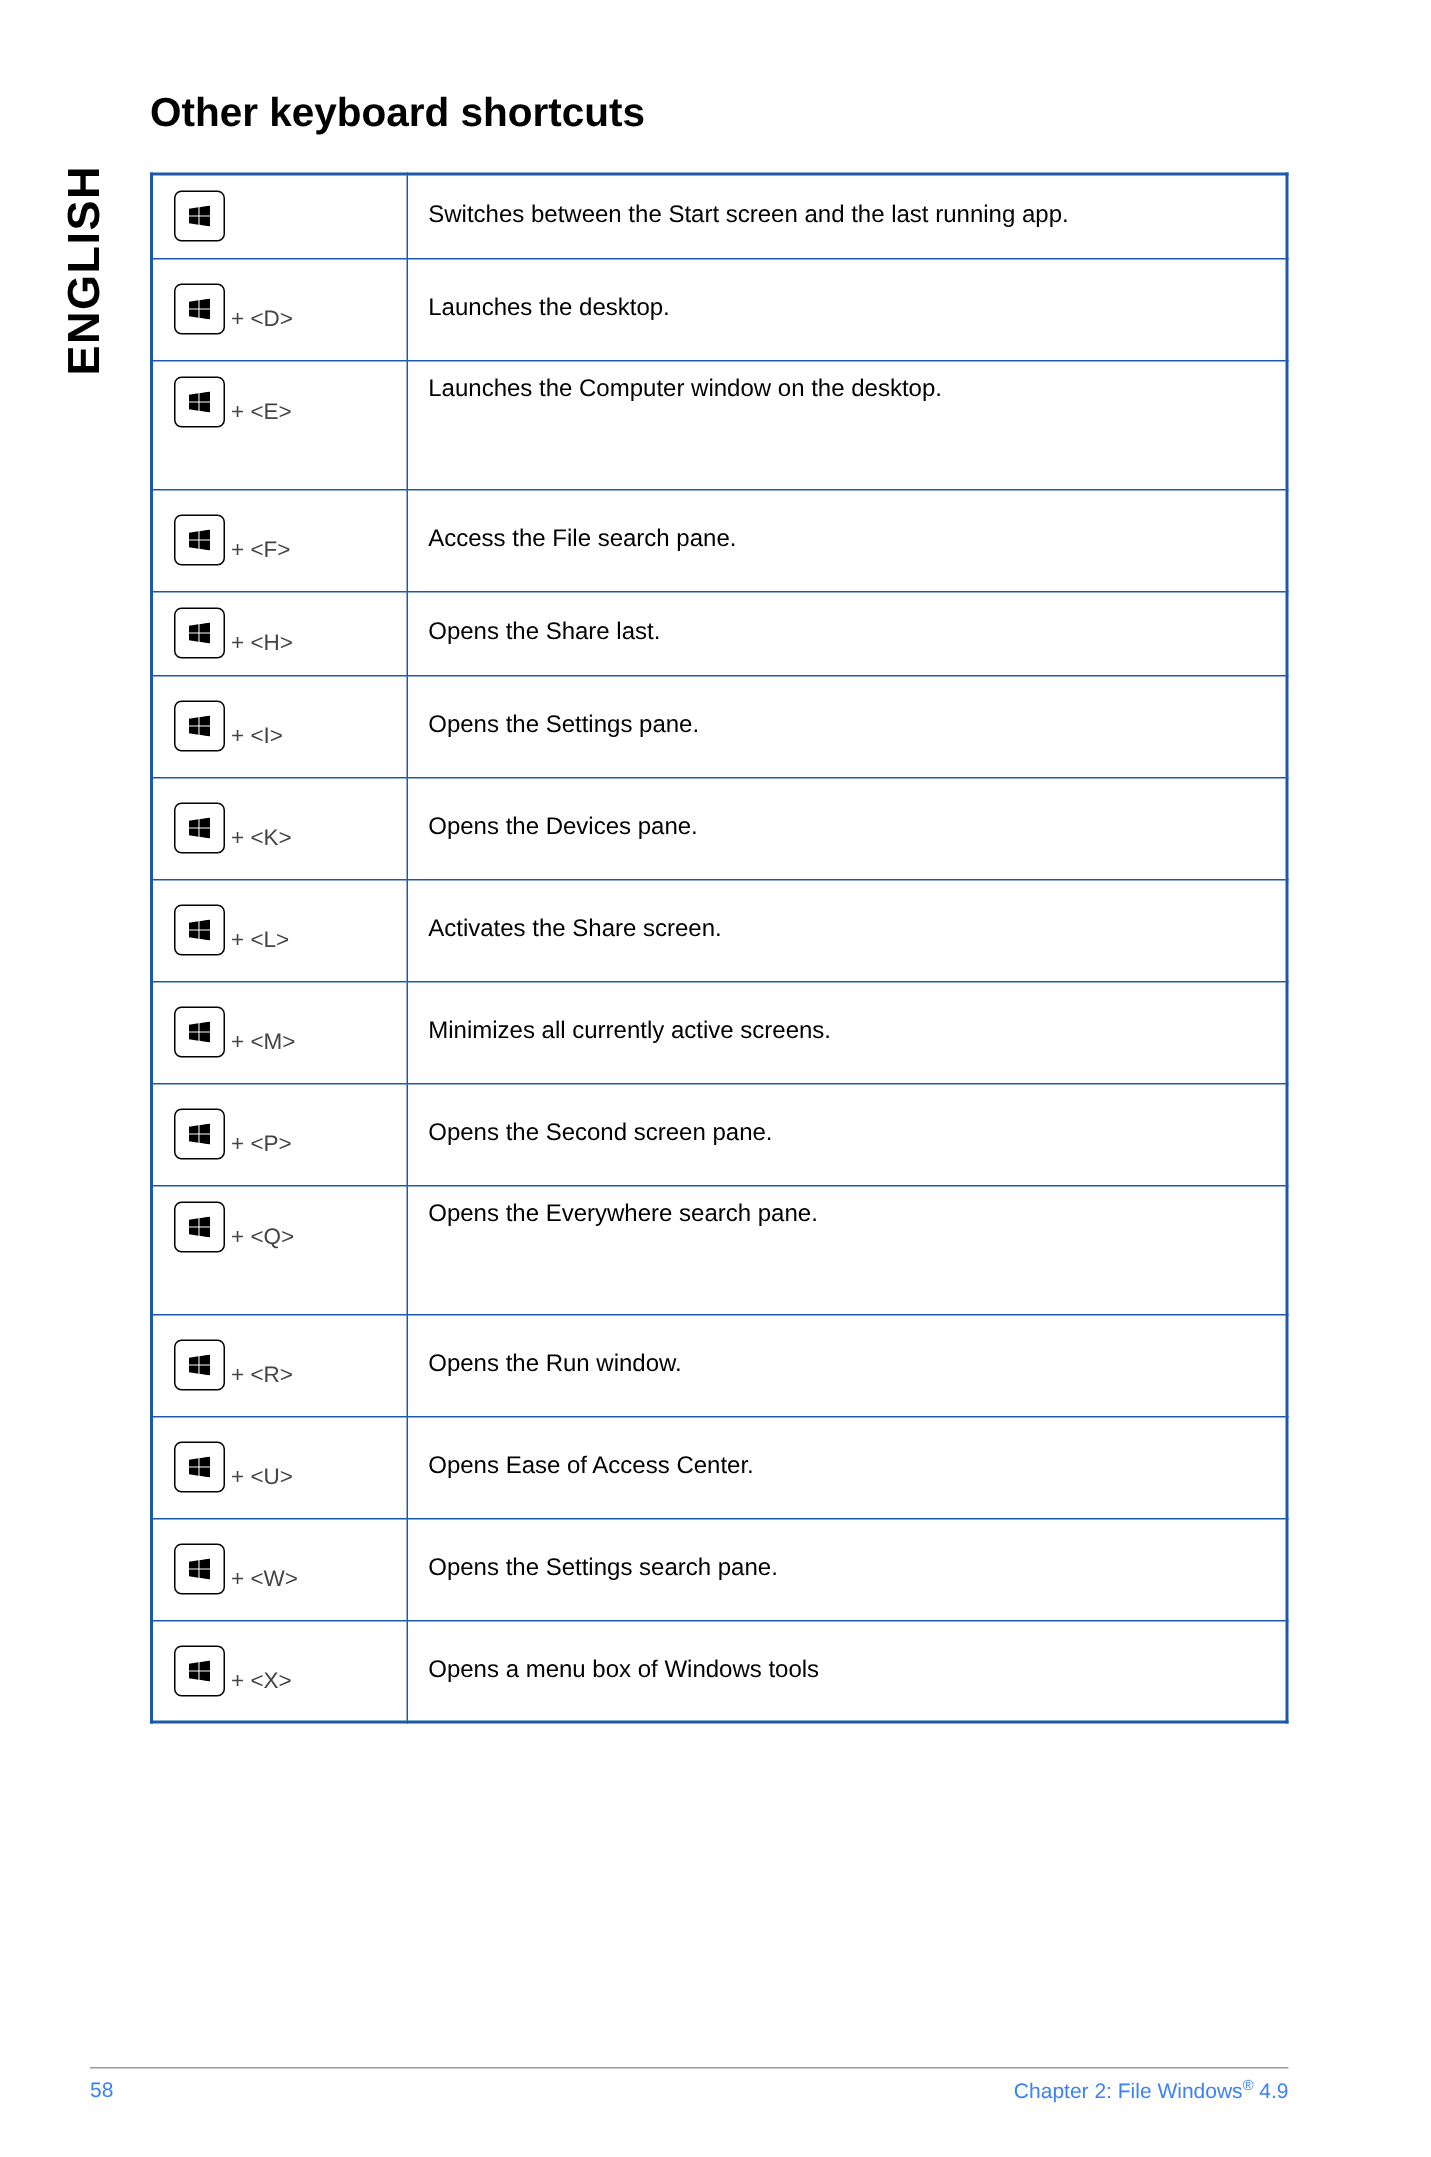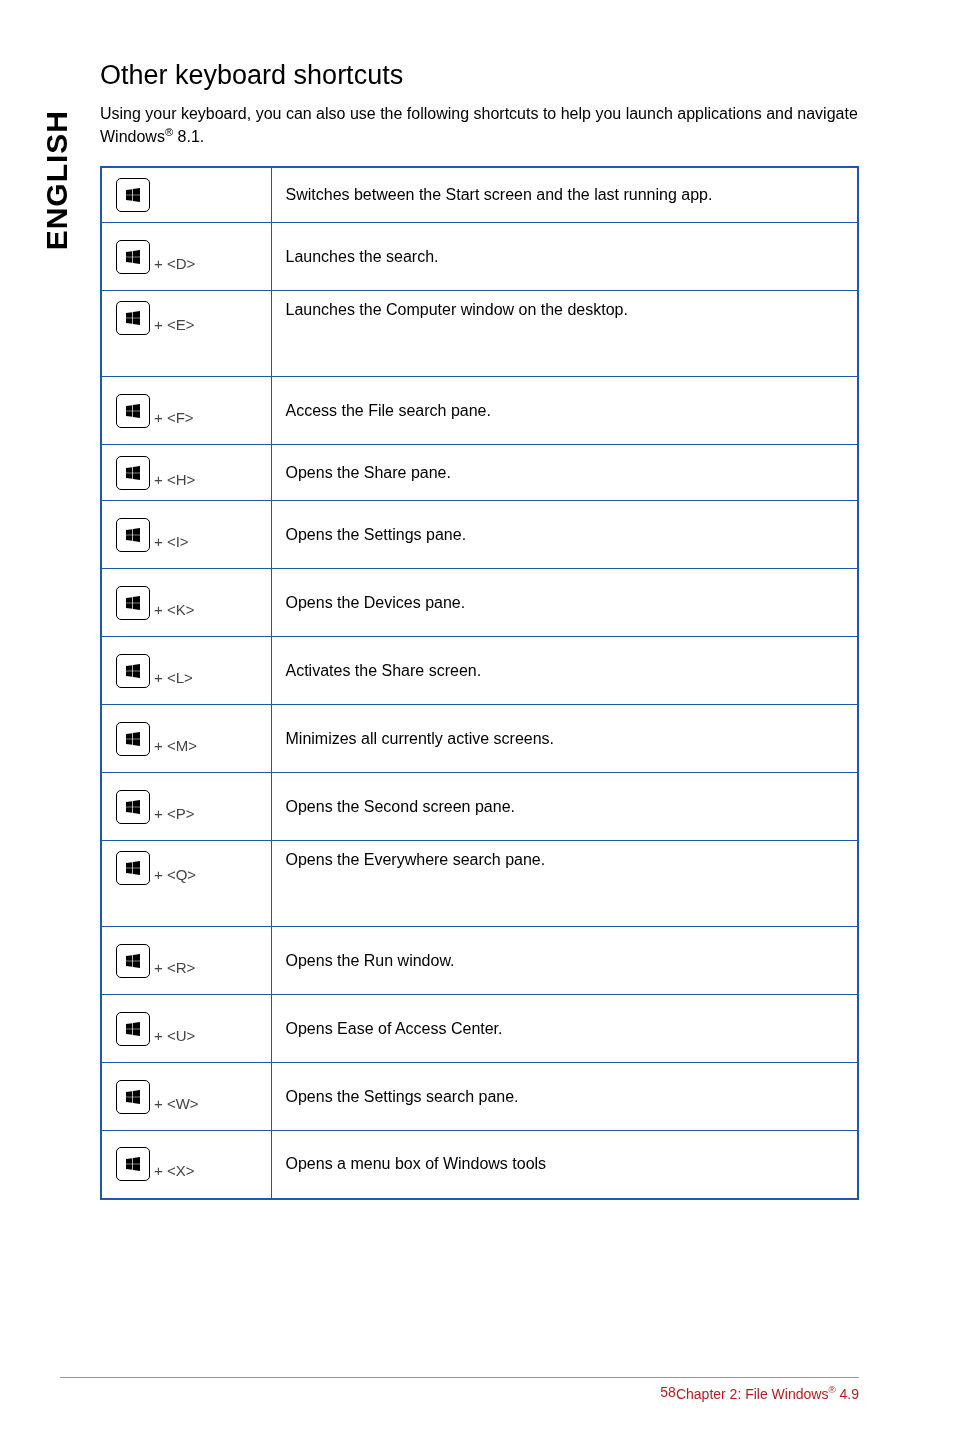--- a/index.html
+++ b/index.html
@@ -1,44 +1,41 @@
 <!DOCTYPE html>
 <html><head>
 <meta charset="utf-8">
 <style>
   * { box-sizing: border-box; margin: 0; padding: 0; }
   html, body { width: 954px; height: 1438px; background: #fff; font-family: Arial, Helvetica, sans-serif; color: #000; }
   .page { position: relative; width: 954px; height: 1438px; padding: 60px 95px 40px 100px; }
   .side-tab { position: absolute; left: 40px; top: 110px; writing-mode: vertical-rl; transform: rotate(180deg); font-family: Arial, Helvetica, sans-serif; font-weight: 900; font-size: 30px; letter-spacing: 1px; }
-  h2.section { font-family: Arial, Helvetica, sans-serif; font-size: 27px; font-weight: normal; margin-bottom: 12px; }
+  h2.section { font-family: Arial, Helvetica, sans-serif; font-size: 27px; font-weight: bold; margin-bottom: 24px; }
   p.intro { font-size: 16px; line-height: 1.35; margin-bottom: 18px; }
   table.shortcuts { width: 100%; border-collapse: collapse; border: 2.5px solid #1a5aa8; table-layout: fixed; }
   table.shortcuts td { border: 1px solid #1a5aa8; padding: 10px 14px; vertical-align: middle; font-size: 16px; }
   table.shortcuts td.keycol { width: 170px; }
   table.shortcuts tr.tall td { height: 86px; vertical-align: top; }
   table.shortcuts tr.med td { height: 68px; }
   table.shortcuts tr.short td { height: 56px; }
   .keywrap { display: inline-flex; align-items: flex-end; gap: 2px; }
   .winkey { display: inline-flex; align-items: center; justify-content: center; width: 34px; height: 34px; border: 1.5px solid #000; border-radius: 5px; }
   .plus { font-size: 15px; color: #444; margin-left: 2px; position: relative; top: -2px;}
-  .footer { position: absolute; bottom: 36px; left: 60px; right: 95px; border-top: 1px solid #999; padding-top: 6px; display: flex; justify-content: flex-end; font-size: 14px; color: #b91c1c; }
+  .footer { position: absolute; bottom: 36px; left: 60px; right: 95px; border-top: 1px solid #999; padding-top: 6px; display: flex; justify-content: space-between; font-size: 14px; color: #3b82f6; }
   sup { font-size: 0.7em; }
   .winlogo { width: 14px; height: 14px; }
 </style>
 </head>
 <body>
 
 <div class="page">
   <div class="side-tab">ENGLISH</div>
 
   <h2 class="section">Other keyboard shortcuts</h2>
 
-  <p class="intro">
-    <span>Using your keyboard, you can also use the following shortcuts to help you launch applications and navigate Windows</span><sup>®</sup><span> 8.1.</span>
-  </p>
 
   <table class="shortcuts">
     <tbody id="rows-body">
         <tr class="short">
           <td class="keycol"><span class="keywrap">
               <span class="winkey">
                 <svg class="winlogo" viewBox="0 0 20 20" xmlns="http://www.w3.org/2000/svg">
                   <polygon points="0,3 9,1.7 9,9.5 0,9.5" fill="#000"></polygon>
                   <polygon points="10,1.55 20,0 20,9.5 10,9.5" fill="#000"></polygon>
                   <polygon points="0,10.5 9,10.5 9,18.3 0,17" fill="#000"></polygon>
@@ -54,21 +51,21 @@
               <span class="winkey">
                 <svg class="winlogo" viewBox="0 0 20 20" xmlns="http://www.w3.org/2000/svg">
                   <polygon points="0,3 9,1.7 9,9.5 0,9.5" fill="#000"></polygon>
                   <polygon points="10,1.55 20,0 20,9.5 10,9.5" fill="#000"></polygon>
                   <polygon points="0,10.5 9,10.5 9,18.3 0,17" fill="#000"></polygon>
                   <polygon points="10,10.5 20,10.5 20,20 10,18.45" fill="#000"></polygon>
                 </svg>
               </span>
               <span class="plus"> + &lt;D&gt;</span>
             </span></td>
-          <td>Launches the search.</td>
+          <td>Launches the desktop.</td>
         </tr>
         <tr class="tall">
           <td class="keycol"><span class="keywrap">
               <span class="winkey">
                 <svg class="winlogo" viewBox="0 0 20 20" xmlns="http://www.w3.org/2000/svg">
                   <polygon points="0,3 9,1.7 9,9.5 0,9.5" fill="#000"></polygon>
                   <polygon points="10,1.55 20,0 20,9.5 10,9.5" fill="#000"></polygon>
                   <polygon points="0,10.5 9,10.5 9,18.3 0,17" fill="#000"></polygon>
                   <polygon points="10,10.5 20,10.5 20,20 10,18.45" fill="#000"></polygon>
                 </svg>
@@ -96,21 +93,21 @@
               <span class="winkey">
                 <svg class="winlogo" viewBox="0 0 20 20" xmlns="http://www.w3.org/2000/svg">
                   <polygon points="0,3 9,1.7 9,9.5 0,9.5" fill="#000"></polygon>
                   <polygon points="10,1.55 20,0 20,9.5 10,9.5" fill="#000"></polygon>
                   <polygon points="0,10.5 9,10.5 9,18.3 0,17" fill="#000"></polygon>
                   <polygon points="10,10.5 20,10.5 20,20 10,18.45" fill="#000"></polygon>
                 </svg>
               </span>
               <span class="plus"> + &lt;H&gt;</span>
             </span></td>
-          <td>Opens the Share pane.</td>
+          <td>Opens the Share last.</td>
         </tr>
         <tr class="med">
           <td class="keycol"><span class="keywrap">
               <span class="winkey">
                 <svg class="winlogo" viewBox="0 0 20 20" xmlns="http://www.w3.org/2000/svg">
                   <polygon points="0,3 9,1.7 9,9.5 0,9.5" fill="#000"></polygon>
                   <polygon points="10,1.55 20,0 20,9.5 10,9.5" fill="#000"></polygon>
                   <polygon points="0,10.5 9,10.5 9,18.3 0,17" fill="#000"></polygon>
                   <polygon points="10,10.5 20,10.5 20,20 10,18.45" fill="#000"></polygon>
                 </svg>

